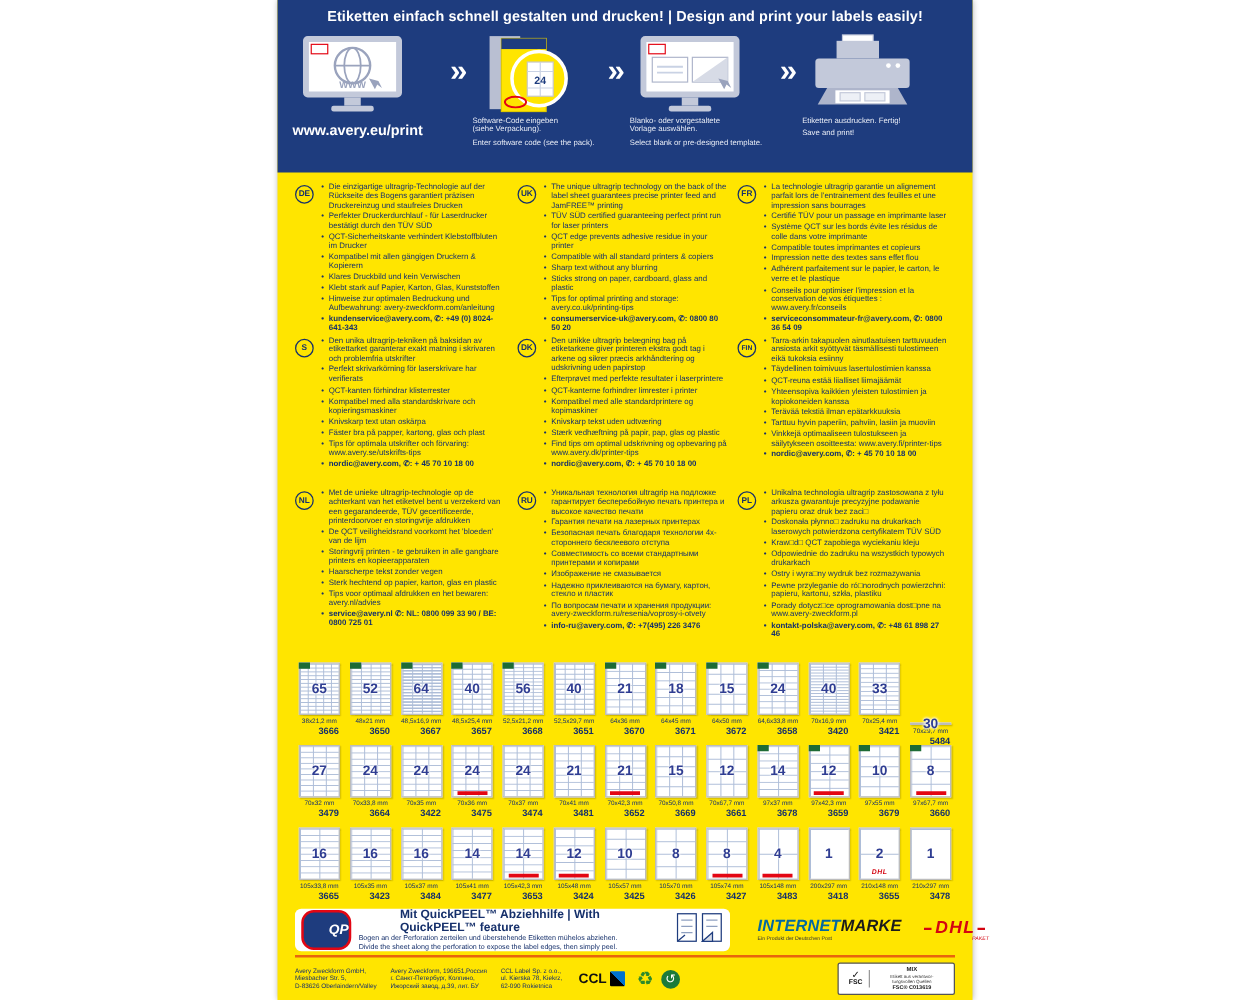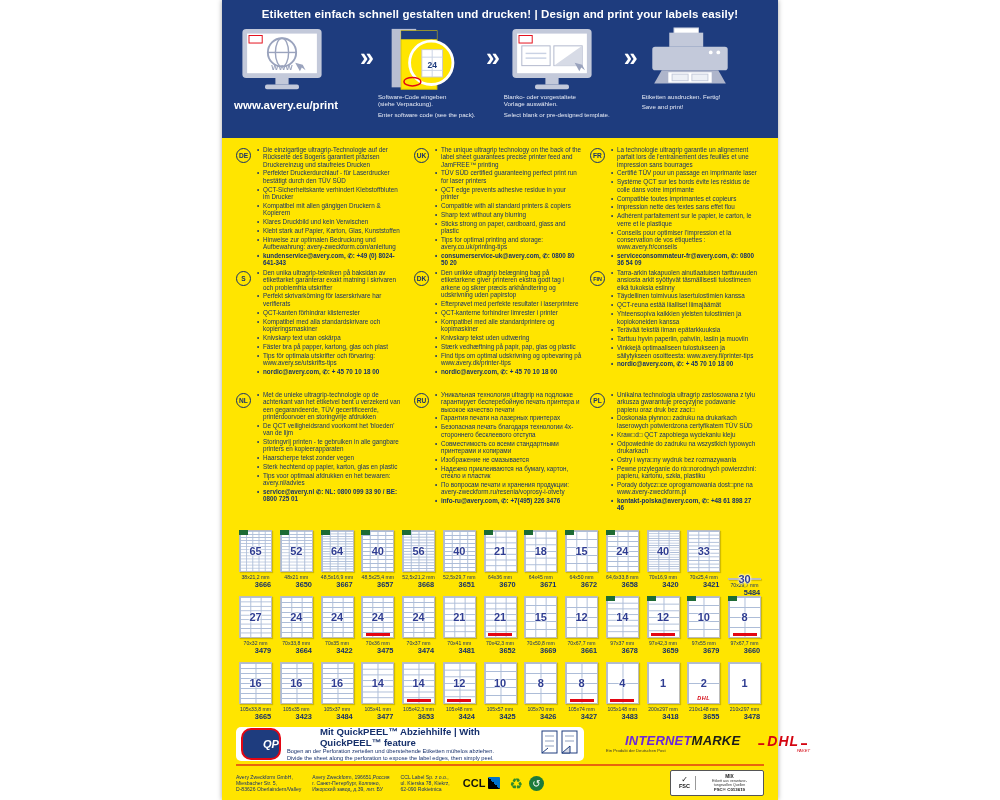--- a/index.html
+++ b/index.html
@@ -60,21 +60,21 @@
   .qp-logo { flex:0 0 30px; height:32px; background:#1E3C7E; border:2px solid #E30613; border-radius:10px;
              color:#fff; font-weight:bold; font-style:italic; font-size:11px;
              display:flex; align-items:center; justify-content:center; margin-right:6px;padding-left:20px; }
   .qp-text { flex:1; }
   .qp-title { font-size:9.6px; font-weight:bold; color:#16306B;padding-left:33px; }
   .qp-line { font-size:5.7px; line-height:6.6px; color:#16306B; }
   .peel { flex:0 0 38px; margin-left:2px; }
   .vdiv { width:1px; height:30px; background:#16306B; opacity:.45; margin:0 11px; }
   .im-block { line-height:1; }
   .im-logo { font-style:italic; font-weight:bold; font-size:13px; letter-spacing:.2px; }
-  .im-red { color:#6d28d9;margin-left:19px; } .im-dark { color:#1b1b1b;margin-top:40px; }
+  .im-red { color:#0369a1; } .im-dark { color:#1b1b1b;margin-top:40px; }
   .im-sub { font-size:4.2px; color:#333; margin-top:2px; }
   .dhl-block { margin-left:16px; text-align:center; line-height:1; }
   .dhl-logo { color:#D40511; font-weight:bold; font-style:italic; font-size:14px; letter-spacing:1px; }
   .dhl-logo::before, .dhl-logo::after { content:"▬"; font-size:6px; vertical-align:middle; padding:0 2px; }
   .dhl-sub { font-size:4.2px; color:#D40511; font-style:italic; margin-top:1px; text-align:right; }
 
   .rule { position:absolute; top:764px; left:14px; width:528px; height:2px; background:#E8650D; }
 
   
   .footer { position:absolute; top:770px; left:14px; width:528px; display:flex; align-items:center; }

